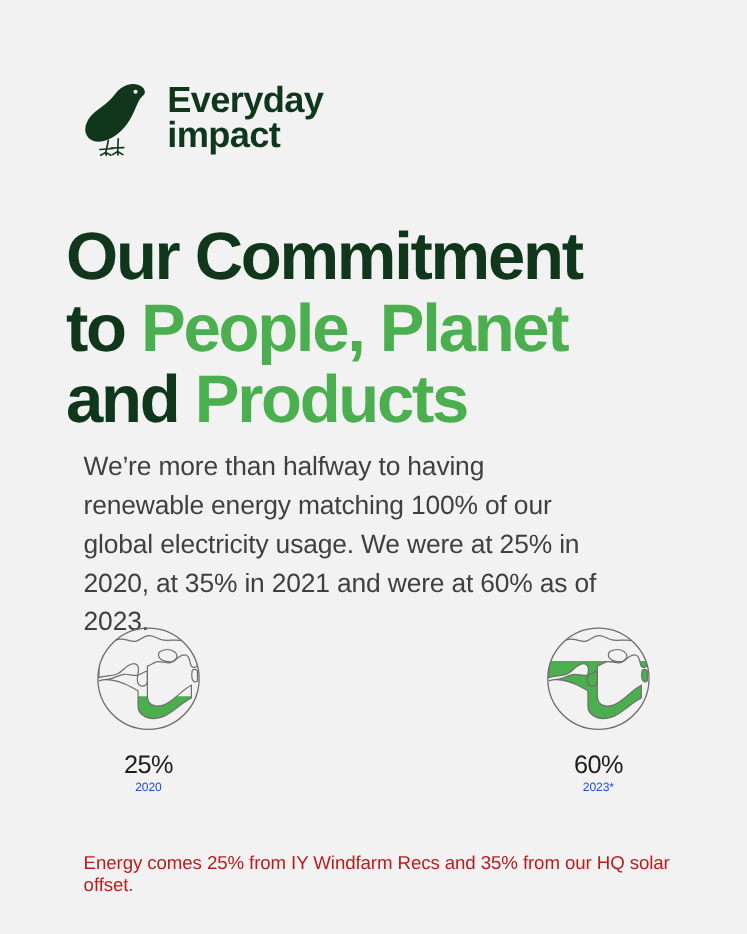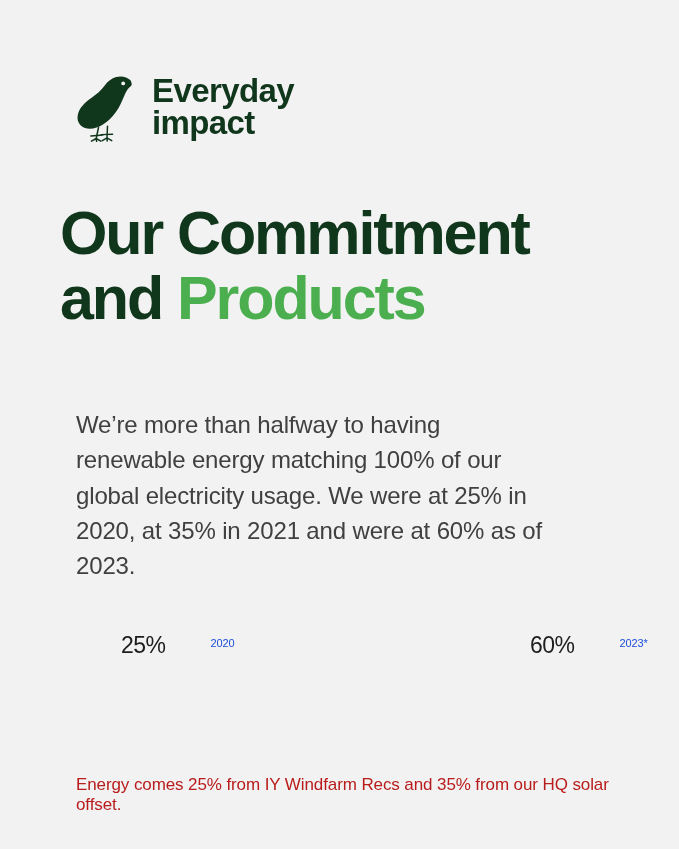--- a/index.html
+++ b/index.html
@@ -82,23 +82,22 @@
     top: 492px;
     width: 527px;
     height: 230px;
     display: flex;
     justify-content: space-between;
     align-items: flex-end;
   }
   .globe-item {
     width: 118px;
     display: flex;
-    flex-direction: row;
+    flex-direction: column;
     align-items: center;
-    gap: 45px;
   }
   .globe-art {
     width: 112px;
     height: 160px;
     display: block;
   }
   .globe-pct {
     margin-top: 8px;
     font-size: 23px;
     color: #1d1d1d;
@@ -134,20 +133,21 @@
       <circle cx="47.2" cy="11.4" r="1.9" fill="#f2f2f2"></circle>
       <path stroke="#10361c" stroke-width="1.5" fill="none" stroke-linecap="round" d="M22.5 55.5 L20.2 66.5 M20.2 66.5 L15.5 69.2 M20.2 66.5 L24.8 69.2 M20.2 66.5 L20.6 69.4 M31.5 54.2 L31.0 65.8 M31.0 65.8 L26.3 68.6 M31.0 65.8 L35.7 68.6 M31.0 65.8 L31.2 68.9"></path>
       <path stroke="#10361c" stroke-width="1.4" fill="none" stroke-linecap="round" d="M14.8 64.0 L27.0 63.0 M25.0 62.6 L36.6 62.2"></path>
     </svg>
     <div class="logo-wordmark"><span>Everyday</span>
 <span>impact</span></div>
   </div>
 
   <h1 class="headline">
     <span class="line"><span>Our Commitment</span></span>
+    <span class="line"><span>to </span><span class="accent">People, Planet</span></span>
     <span class="line"><span>and </span><span class="accent">Products</span></span>
   </h1>
 
   <p class="lede">We’re more than halfway to having renewable energy matching 100% of our global electricity usage. We were at 25% in 2020, at 35% in 2021 and were at 60% as of 2023.</p>
 
   <div class="globes">
 
     <div class="globe-item">
       <svg class="globe-art" viewBox="0 0 112 160" aria-hidden="true">
         <defs>

